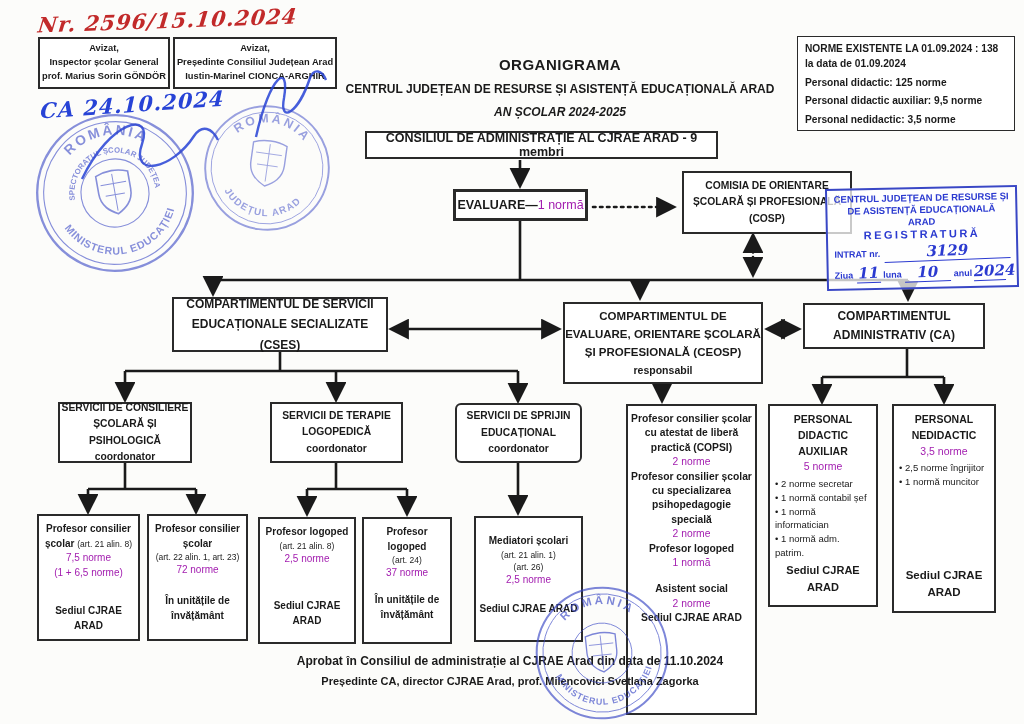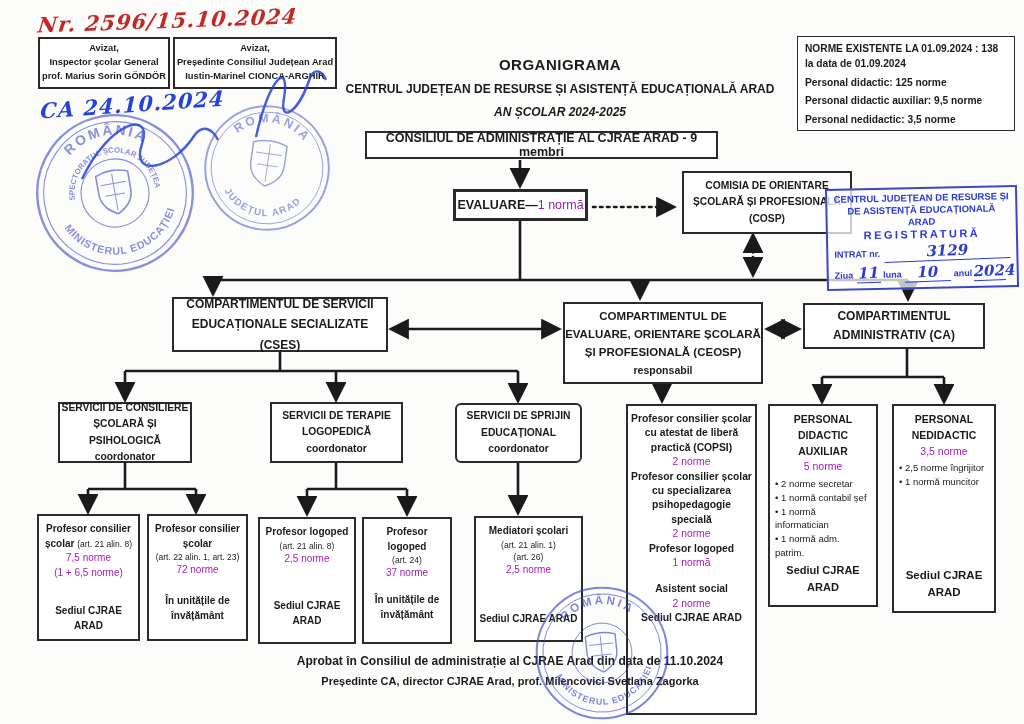--- a/index.html
+++ b/index.html
@@ -193,21 +193,21 @@
     <div class="note">(art. 21 alin. 8)</div>
     <div class="green">2,5 norme</div>
     <div class="loc" style="margin-bottom:8px;">Sediul CJRAE ARAD</div>
   </div>
   <div class="box" style="left:362px;top:517px;width:90px;height:127px;font-size:10px;padding:6px 3px;line-height:1.45;">
     <div class="bold">Profesor logoped</div>
     <div class="note">(art. 24)</div>
     <div class="green">37 norme</div>
     <div class="loc" style="margin-bottom:14px;">În unitățile de învățământ</div>
   </div>
-  <div class="box" style="left:474px;top:516px;width:109px;height:126px;font-size:10px;padding:6px 3px;line-height:1.45;">
+  <div class="box" style="left:474px;top:516px;width:109px;height:126px;font-size:10px;padding:16px 3px;line-height:1.45;">
     <div class="bold">Mediatori școlari</div>
     <div class="note">(art. 21 alin. 1)</div>
     <div class="note">(art. 26)</div>
     <div class="green">2,5 norme</div>
     <div class="loc" style="margin-bottom:8px;">Sediul CJRAE ARAD</div>
   </div>
 
   <div class="box" style="left:626px;top:404px;width:131px;height:311px;font-size:10.3px;padding:6px 3px;line-height:1.4;justify-content:flex-start;">
     <div class="bold">Profesor consilier școlar cu atestat de liberă practică (COPSI)</div>
     <div class="green">2 norme</div>

